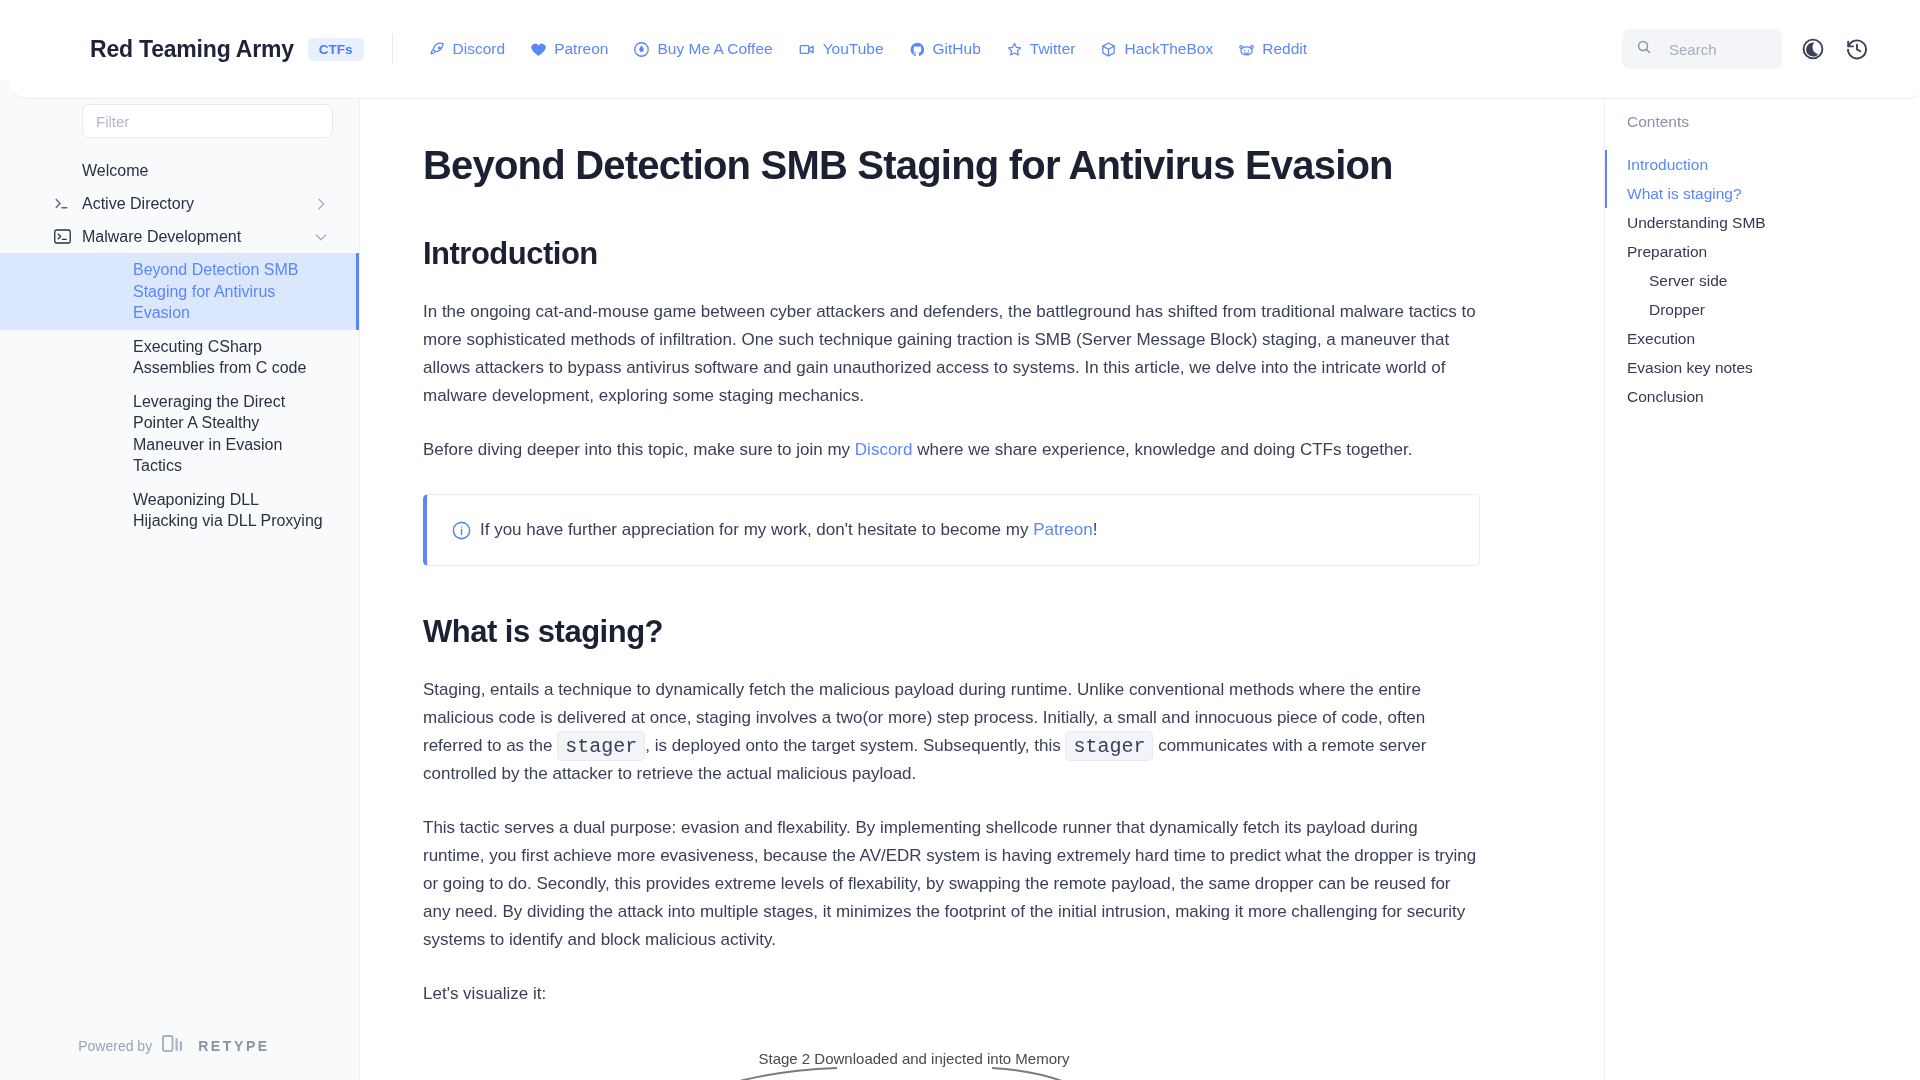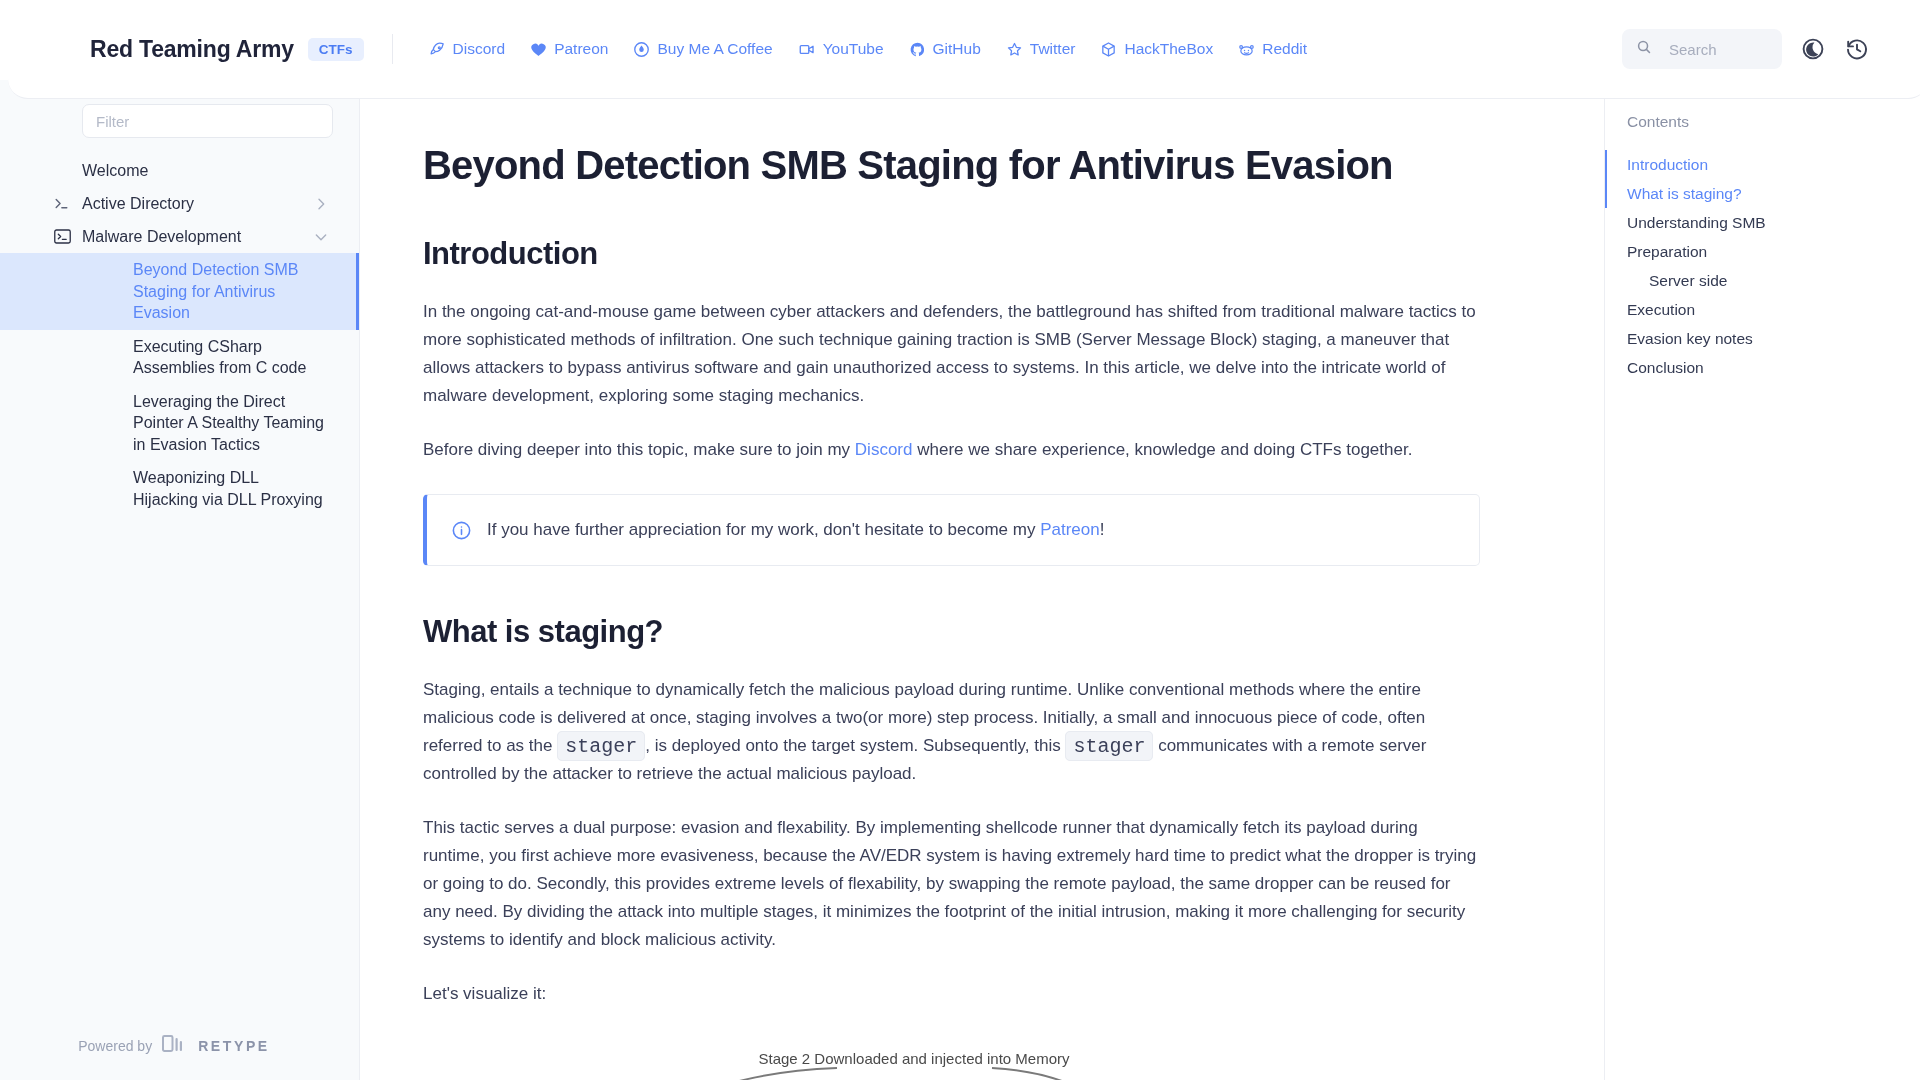--- a/index.html
+++ b/index.html
@@ -172,21 +172,21 @@
     color: #3b4059;
     white-space: nowrap;
   }
 
   .callout {
     margin-top: 30px;
     border: 1px solid #e8ebf1;
     border-left: 4px solid #5b87f7;
     border-radius: 5px;
     padding: 22px 24px;
-    display: flex; align-items: center; gap: 15px;
+    display: flex; align-items: center; gap: 8px;
     min-height: 66px;
   }
   .callout-ico { color: #5b87f7; flex: none; display: flex; }
   .callout-txt { font-size: 17px; line-height: 26px; color: #3b4059; }
 
   
   .diagram-wrap {
     margin-top: 30px;
     display: flex; justify-content: center;
   }
@@ -365,21 +365,21 @@
       <span class="tr-label">Malware Development</span>
       <span class="tr-chev">
         <svg width="16" height="16" viewBox="0 0 24 24" fill="none" stroke="#a9b0c0" stroke-width="2.1" stroke-linecap="round" stroke-linejoin="round">
           <path d="M5 9l7 7 7-7"></path>
         </svg>
       </span>
     </div>
 
     <div class="tree-child active">Beyond Detection SMB Staging for Antivirus Evasion</div>
     <div class="tree-child">Executing CSharp Assemblies from C code</div>
-    <div class="tree-child">Leveraging the Direct Pointer A Stealthy Teaming in Evasion Tactics</div>
+    <div class="tree-child">Leveraging the Direct Pointer A Stealthy Maneuver in Evasion Tactics</div>
     <div class="tree-child">Weaponizing DLL Hijacking via DLL Proxying</div>
   </div>
 
   <div class="powered">
     <span class="powered-txt">Powered by</span>
     <span>
       <svg width="26" height="19" viewBox="0 0 26 19" fill="none">
         <rect x="1" y="2" width="9.5" height="15" rx="1.4" stroke="#aab2c4" stroke-width="2"></rect>
         <rect x="13.5" y="4" width="2.2" height="13" rx="1.1" fill="#aab2c4"></rect>
         <rect x="17.8" y="7" width="2.2" height="10" rx="1.1" fill="#aab2c4"></rect>
@@ -475,17 +475,18 @@
 
 <div class="toc">
   <div class="toc-title">Contents</div>
   <div class="toc-list">
     <div class="toc-bar"></div>
     <a class="toc-item active">Introduction</a>
     <a class="toc-item active">What is staging?</a>
     <a class="toc-item">Understanding SMB</a>
     <a class="toc-item">Preparation</a>
     <a class="toc-item sub">Server side</a>
+    <a class="toc-item sub">Dropper</a>
     <a class="toc-item">Execution</a>
     <a class="toc-item">Evasion key notes</a>
     <a class="toc-item">Conclusion</a>
   </div>
 </div>
 
 </body></html>

